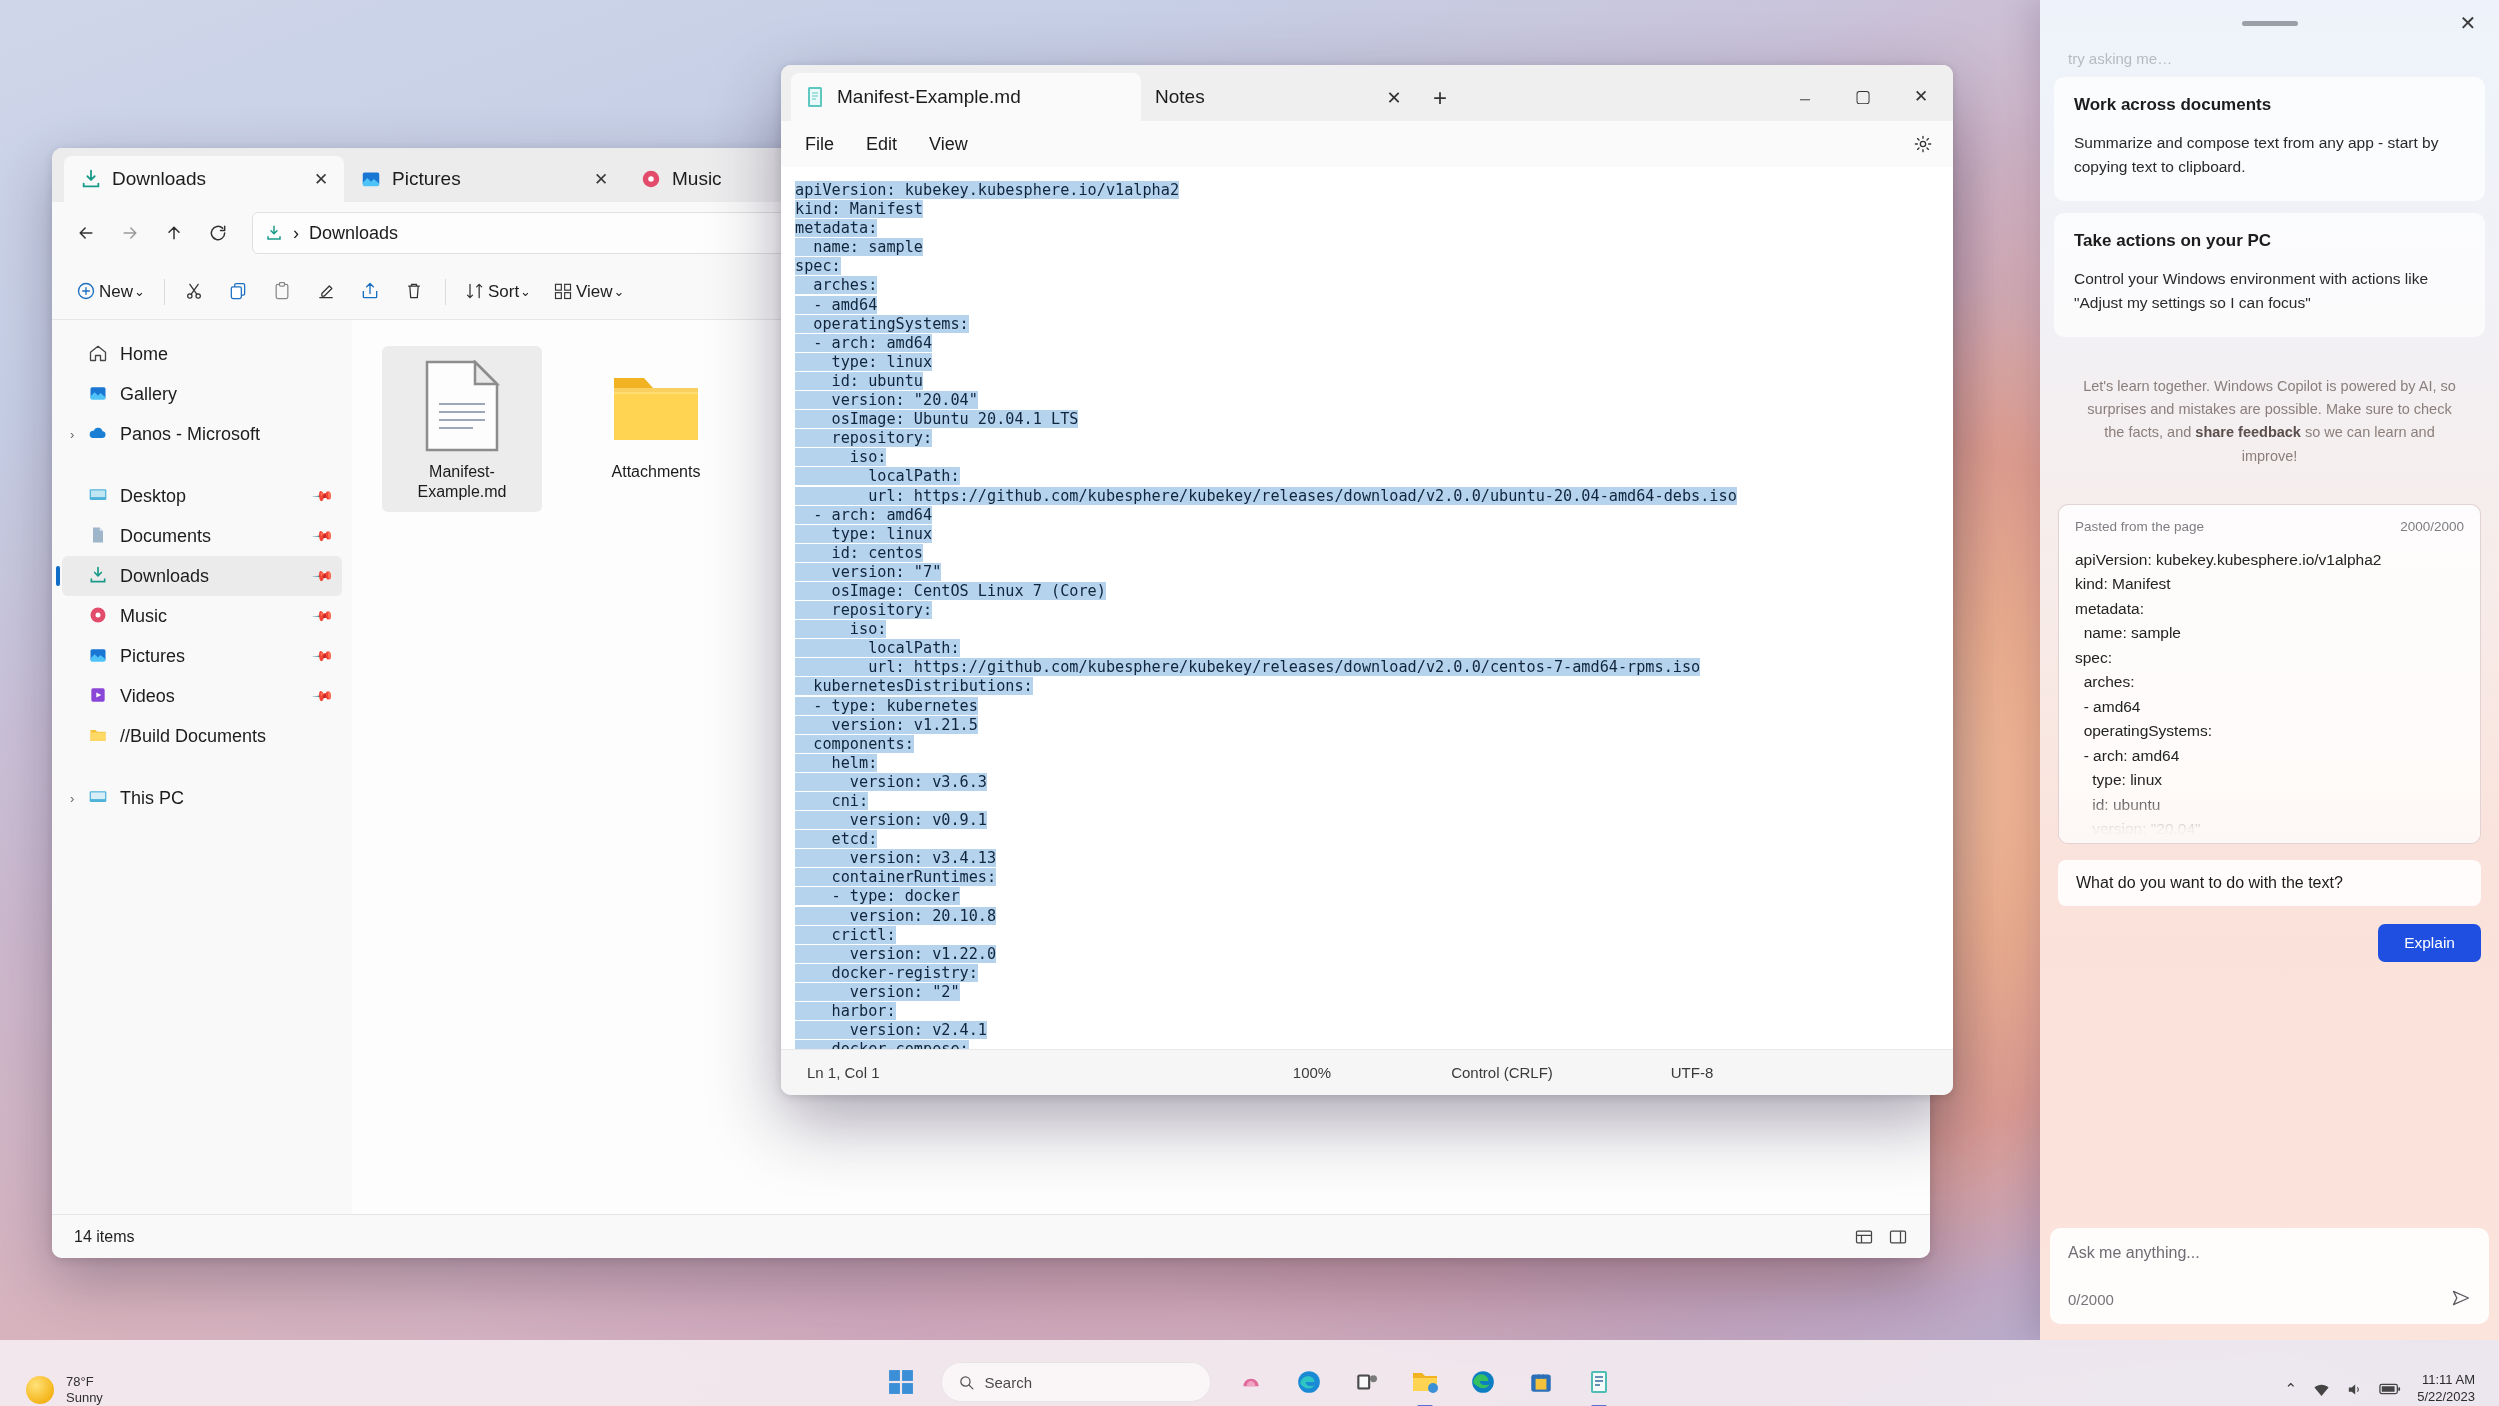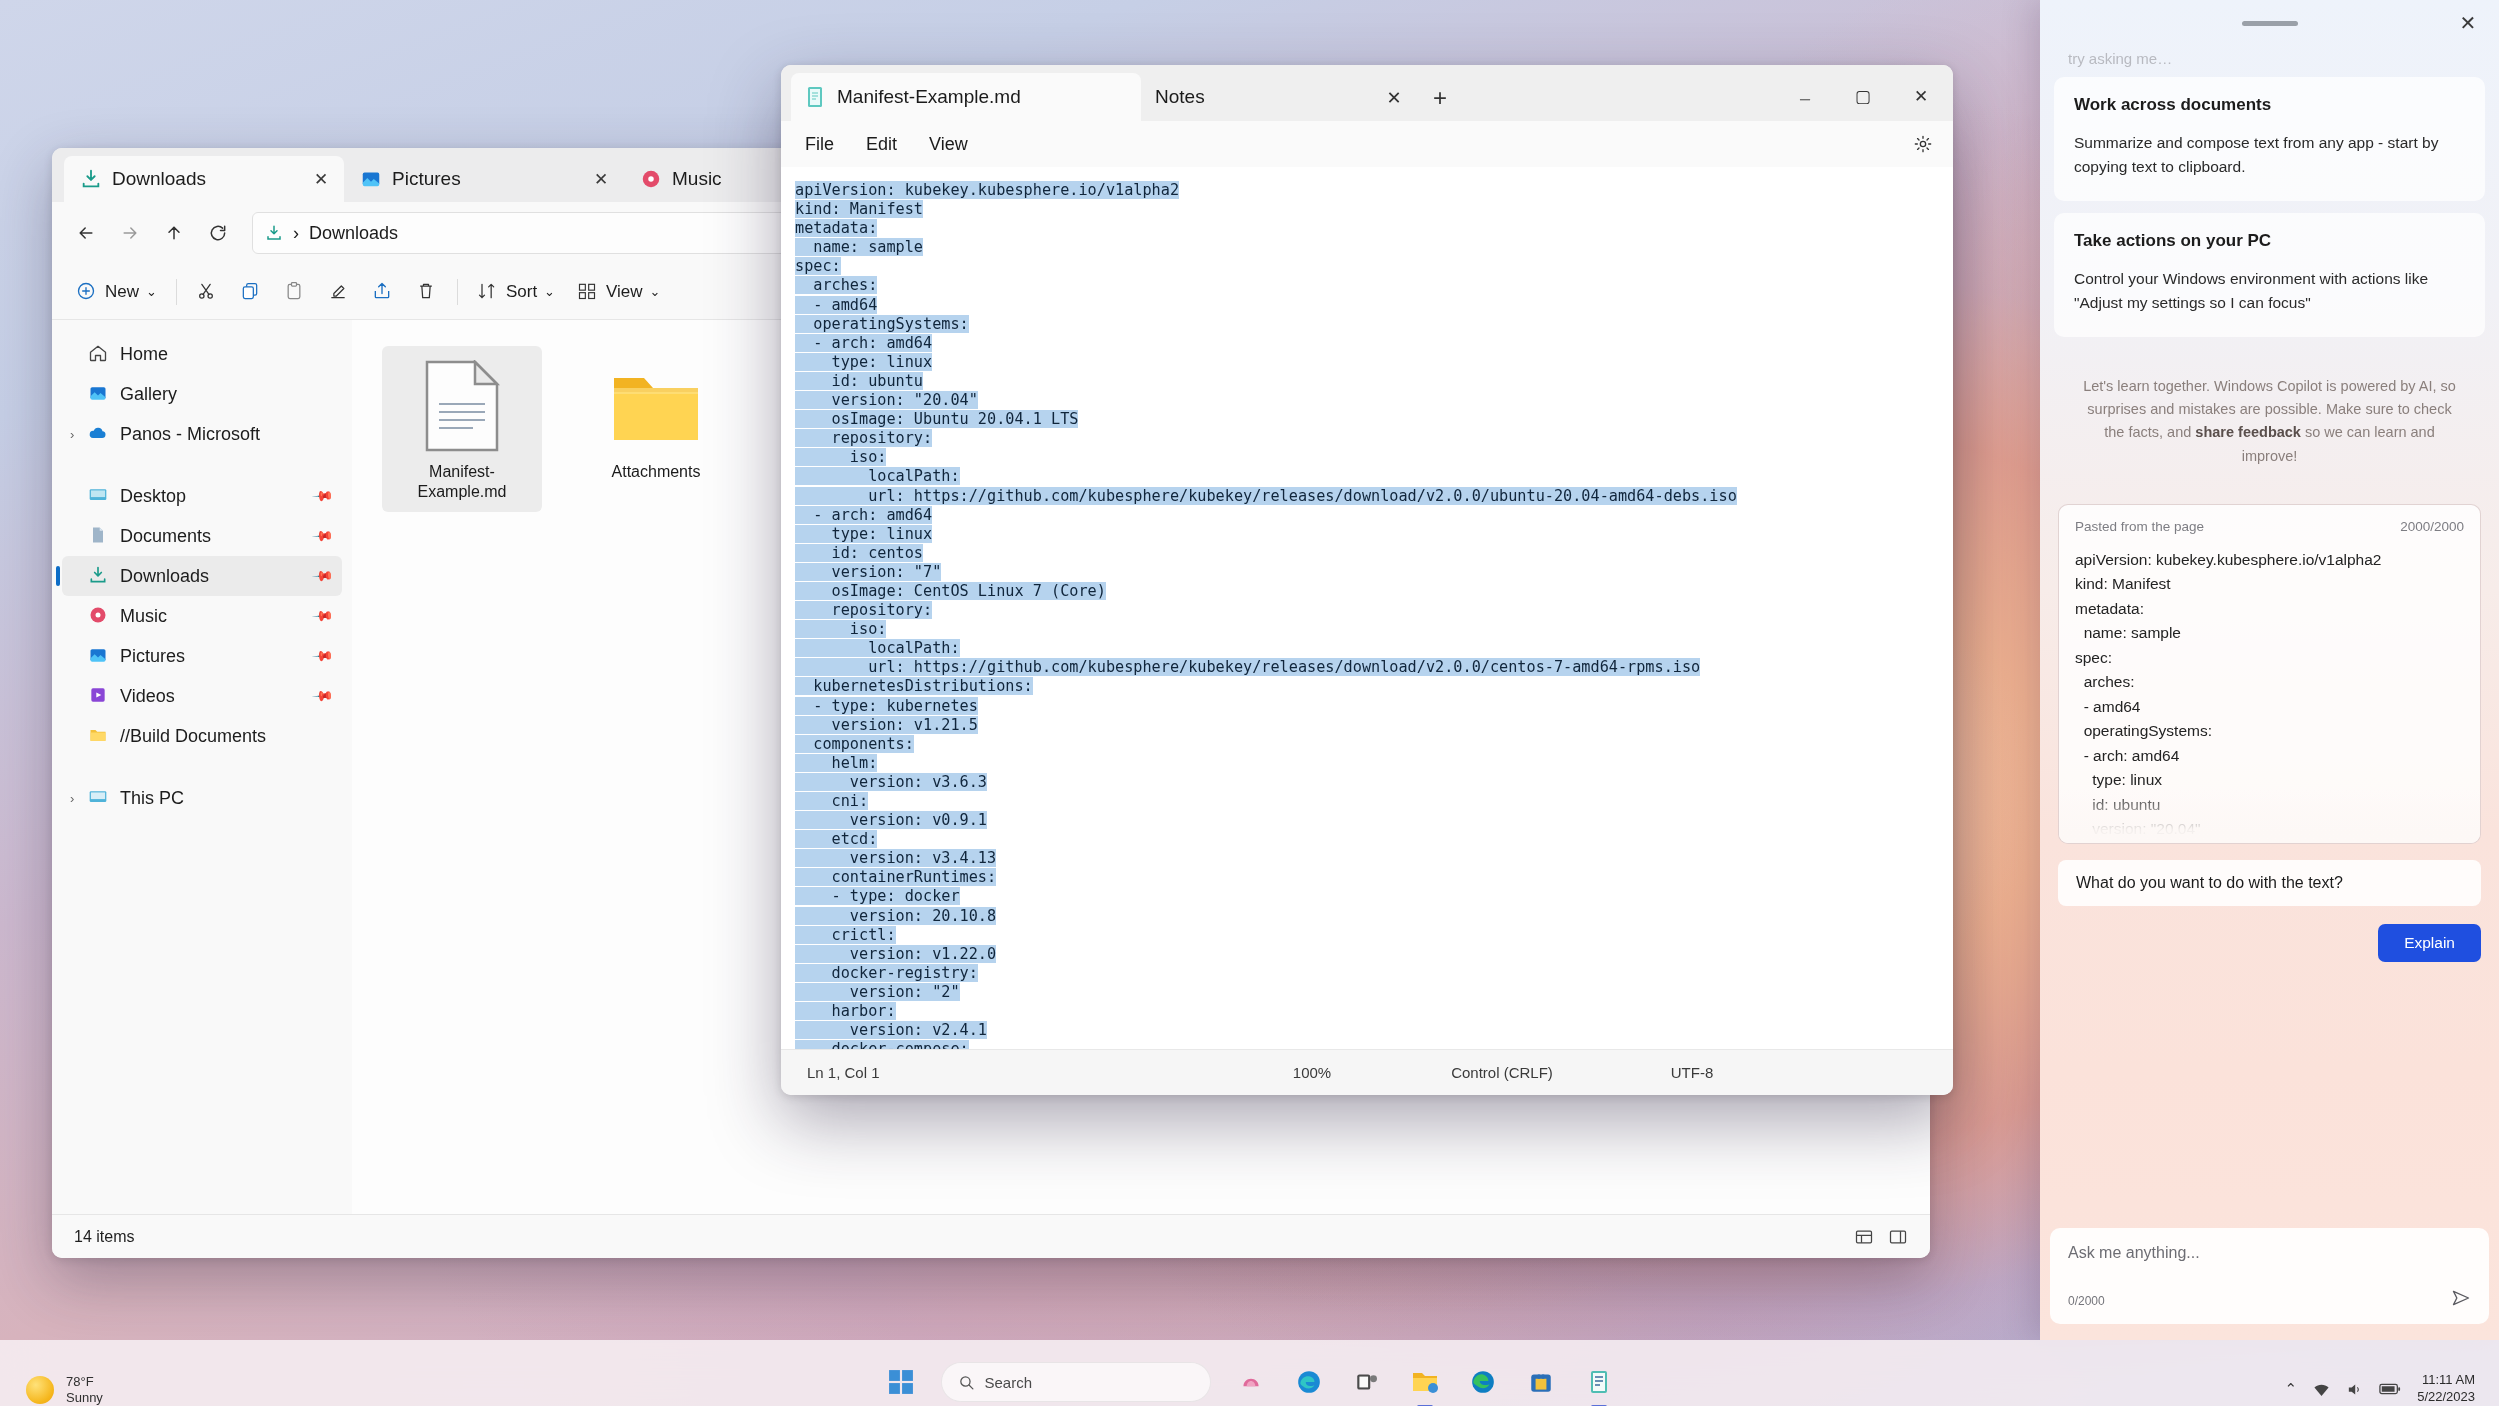--- a/index.html
+++ b/index.html
@@ -63,21 +63,21 @@
     border: 1px solid #e0e0e0; border-radius: 6px;
     display: flex; align-items: center; padding: 0 12px; gap: 10px;
     font-size: 18px; color: #1b1b1b;
   }
 
   .exp-toolbar {
     height: 56px; display: flex; align-items: center; gap: 2px;
     padding: 0 14px; background: #f9f9f9; border-bottom: 1px solid #e6e6e6;
   }
   .tb-item {
-    height: 40px; display: flex; align-items: center; gap: 7px;
+    height: 40px; display: flex; align-items: center; gap: 1px;
     padding: 0 10px; border-radius: 6px; font-size: 17px; color: #1e1e1e;
   }
   .tb-sep { width: 1px; height: 26px; background: #dcdcdc; margin: 0 7px; }
   .tb-ico { width: 22px; height: 22px; display: inline-block; }
 
   .exp-body { flex: 1; display: flex; background: #fdfdfd; overflow: hidden; }
   .exp-sidebar {
     width: 300px; padding: 14px 10px 0 10px; background: #f9f9f9;
     font-size: 18px; color: #1c1c1c; overflow: hidden;
   }
@@ -201,21 +201,21 @@
     background: #1f4fe0; color: #fff; border: none; border-radius: 7px;
     padding: 10px 26px; font-size: 15.5px; font-family: inherit;
   }
   .cp-input {
     margin: 0 10px 16px; background: rgba(255,255,255,0.9);
     border-radius: 10px; padding: 16px 18px 12px; position: relative;
     min-height: 96px;
   }
   .cp-input-ph { font-size: 16px; color: #6d6d73; }
   .cp-input-row { display: flex; align-items: flex-end; margin-top: 26px; }
-  .cp-count { font-size: 12px; color: #75757b; }
+  .cp-count { font-size: 15px; color: #75757b; }
   .cp-send { margin-left: auto; font-size: 18px; color: #5a5a60; }
 
   
   .taskbar {
     position: absolute; left: 0; bottom: 0; width: 2499px; height: 66px;
     background: rgba(247,240,243,0.86);
     backdrop-filter: blur(20px);
     display: flex; align-items: flex-end;
   }
   .tb-weather { display: flex; align-items: center; gap: 12px; padding-left: 26px; width: 260px; }

